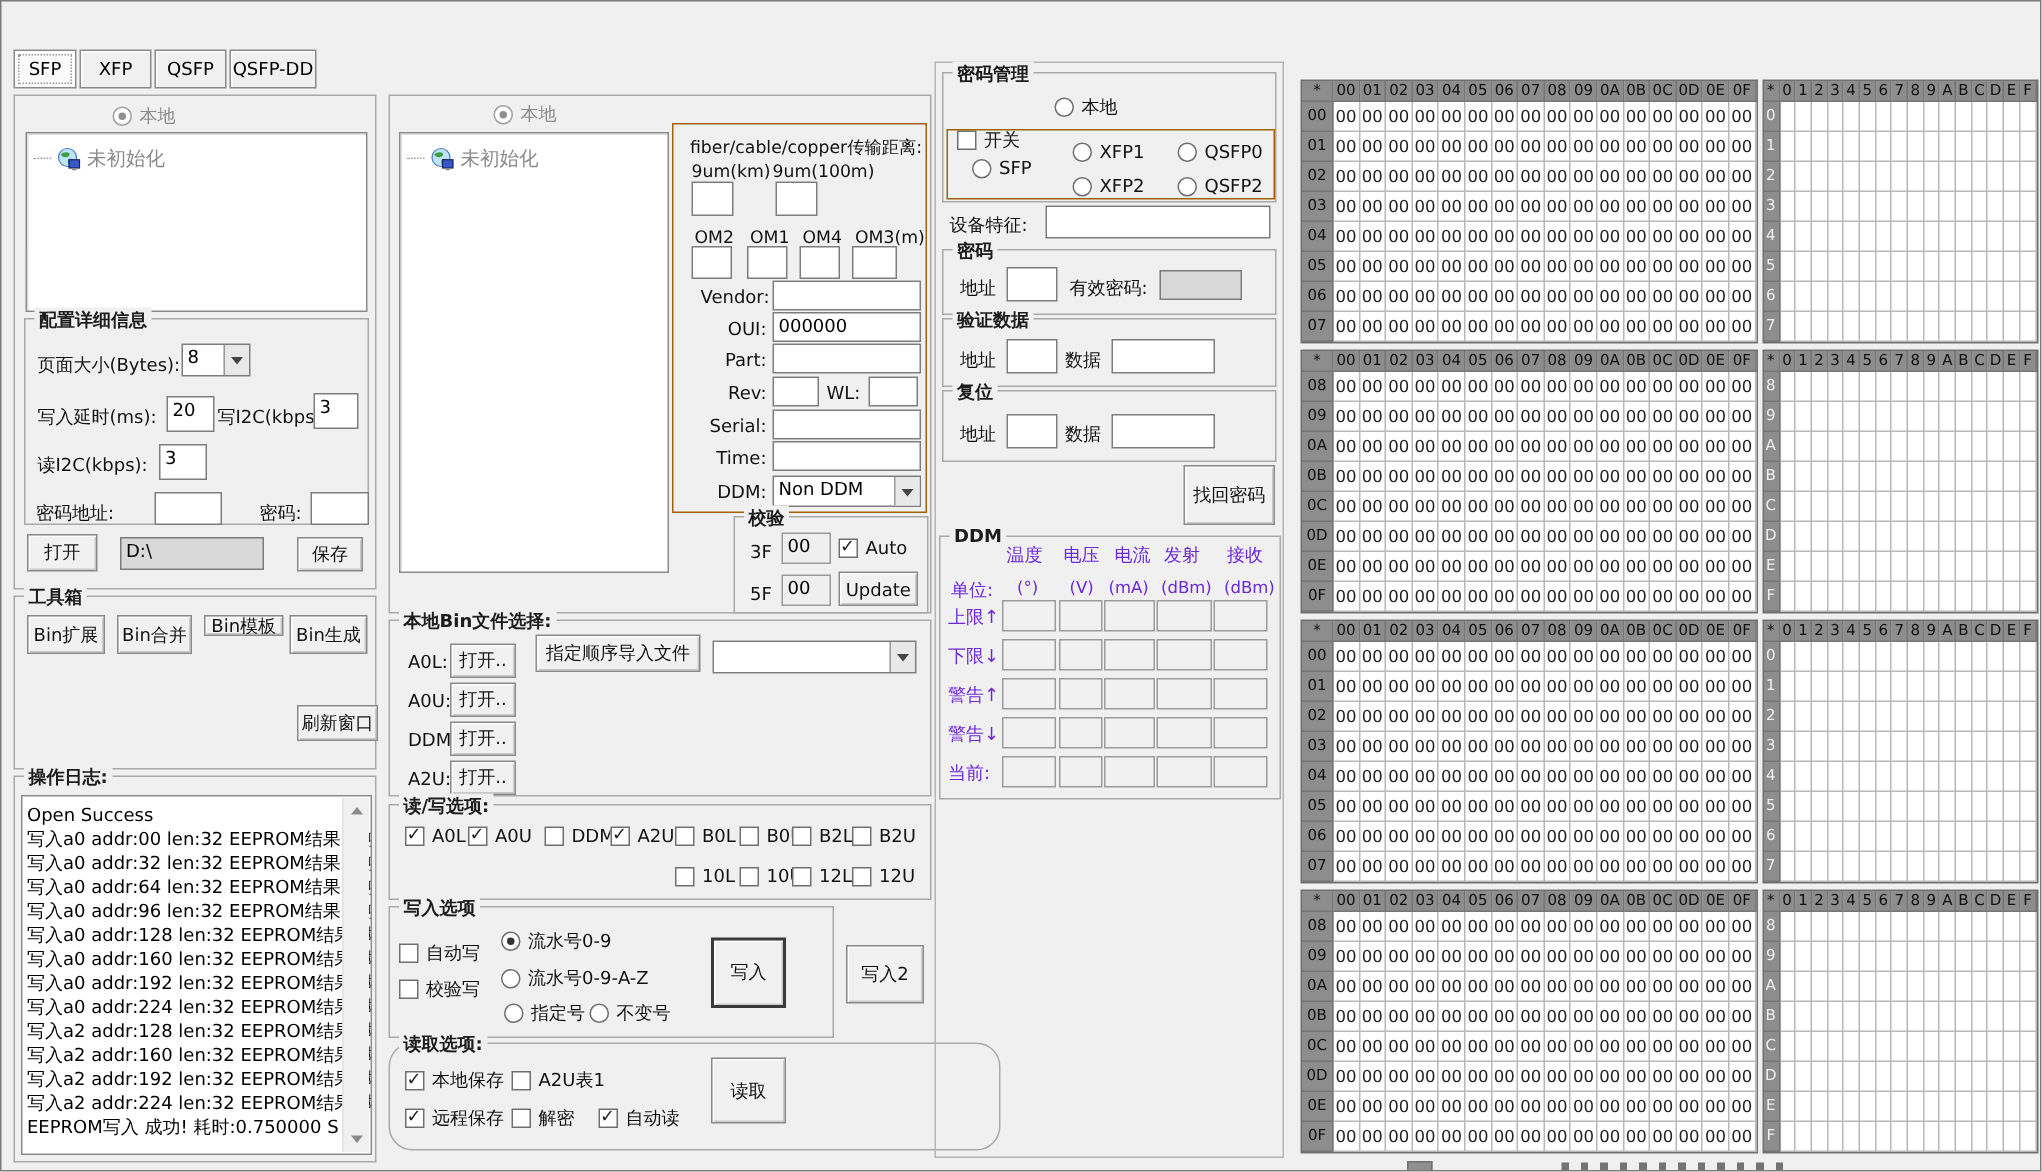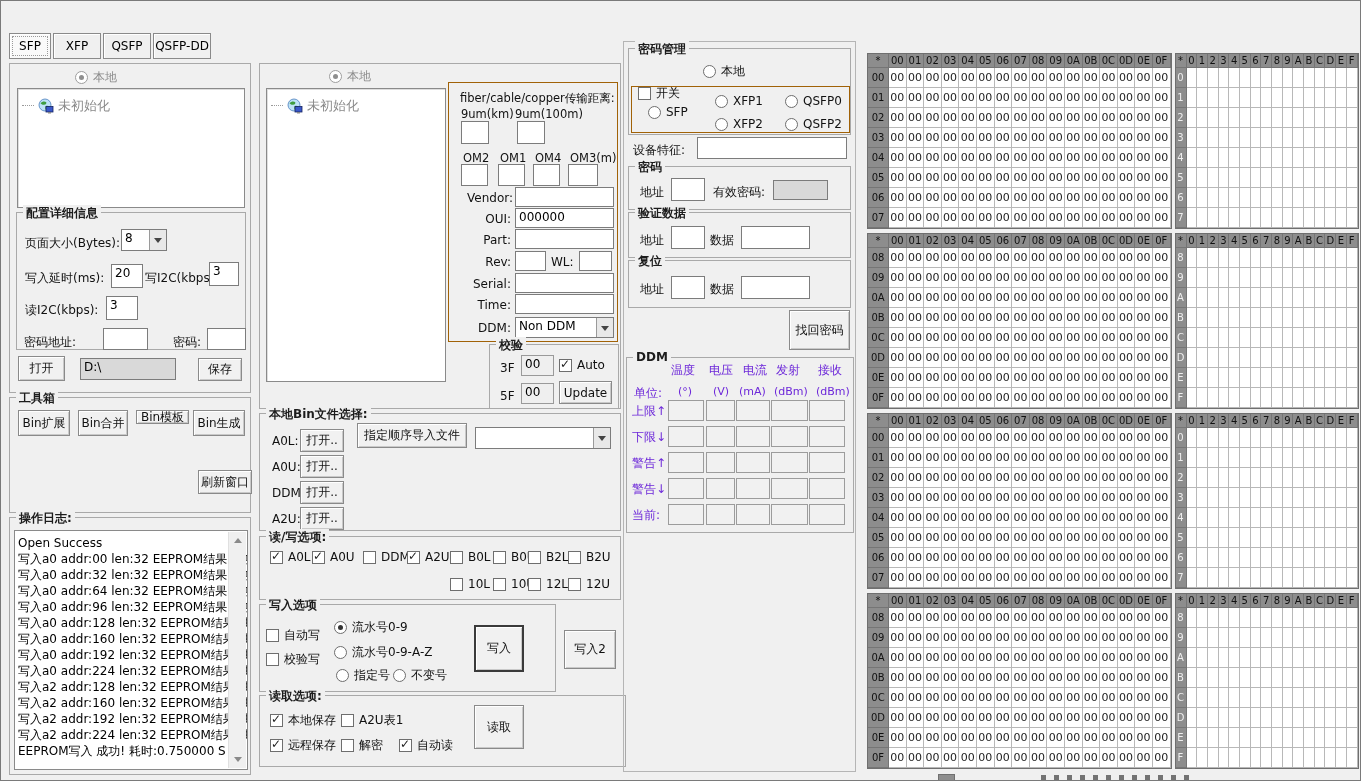--- a/index.html
+++ b/index.html
@@ -321,21 +321,21 @@
         </div>
         <div class="rdwrap" style="left: 133px; top: 62px;">
           <div class="rdcirc"></div>
           <div>不变号</div>
         </div>
       </div>
     <div class="btn default" style="left:214px;top:20px;width:50px;height:47px;">写入</div>
     <div class="btn" style="left:304px;top:25px;width:52px;height:39px;">写入2</div>
   </div>
 
-  <div class="gb" style="left:258px;top:694px;width:367px;height:72px;">
+  <div class="gb" style="left:258px;top:694px;width:408px;height:72px;border-radius:16px;">
     <span class="legend">读取选项:</span>
     <div id="readRow1">
         <div class="cbwrap" style="left: 10px; top: 16px;">
           <div class="cbbox checked"></div>
           <div>本地保存</div>
         </div>
         <div class="cbwrap" style="left: 81px; top: 16px;">
           <div class="cbbox"></div>
           <div>A2U表1</div>
         </div>

